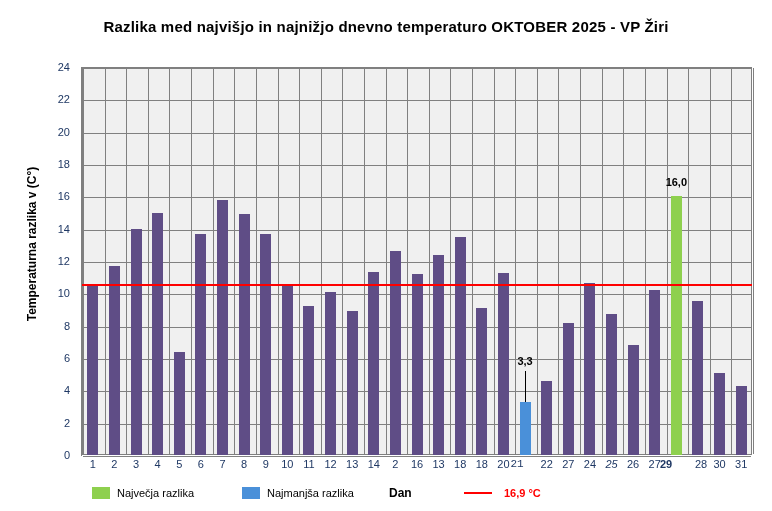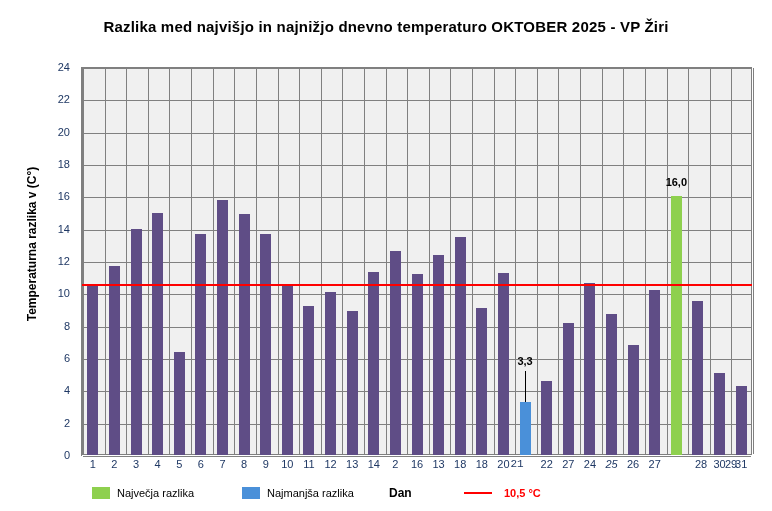--- a/index.html
+++ b/index.html
@@ -241,37 +241,37 @@
       <div class="x-tick" style="left: 399.839px;">18</div>
       <div class="x-tick" style="left: 421.452px;">20</div>
       <div class="x-tick" style="left: 435px; font-family: Liberation Mono, monospace;">21</div>
       <div class="x-tick" style="left: 464.677px;">22</div>
       <div class="x-tick" style="left: 486.29px;">27</div>
       <div class="x-tick" style="left: 507.903px;">24</div>
       <div class="x-tick" style="left: 529.516px; font-style: italic;">25</div>
       <div class="x-tick" style="left: 551.129px;">26</div>
       <div class="x-tick" style="left: 572.742px;">27</div>
       <div class="x-tick" style="left: 589px; margin-left: 30px;">28</div>
-      <div class="x-tick" style="left: 649px;">29</div>
+      <div class="x-tick" style="left: 584px; font-weight: bold;">29</div>
       <div class="x-tick" style="left: 637.581px;">30</div>
       <div class="x-tick" style="left: 659.194px; text-align: right;">31</div>
     </div>
   <div class="x-axis-title">Dan</div>
 
   <div class="legend">
     <div class="legend-item" style="left:92px;top:4px;">
       <span class="swatch green"></span>
       <span class="legend-label">Največja razlika</span>
     </div>
     <div class="legend-item" style="left:242px;top:4px;">
       <span class="swatch blue"></span>
       <span class="legend-label">Najmanjša razlika</span>
     </div>
     <div class="legend-item" style="left:464px;top:4px;">
       <span class="swatch redline"></span>
-      <span class="legend-label red" style="margin-left:5px;">10,5 °C</span>
+      <span class="legend-label red" style="margin-left:5px;">16,9 °C</span>
     </div>
   </div>
 
 <div class="dlabel" style="left: 525.065px; top: 354.65px;">3,3</div>
     <div class="leader" style="left: 525.065px; top: 370.65px; height: 31px;"></div>
     <div class="dlabel" style="left: 676.355px; top: 176.333px;">16,0</div>
   </div>
 
 </body></html>

